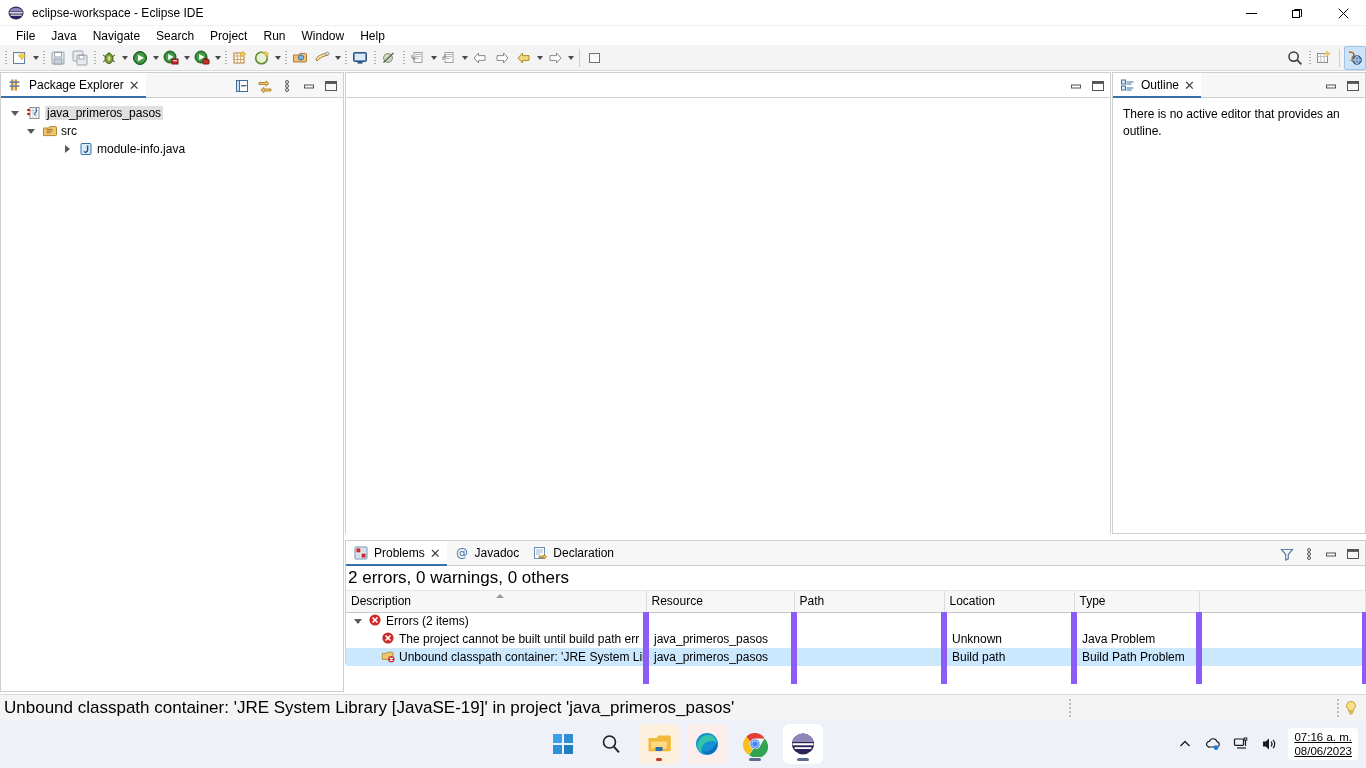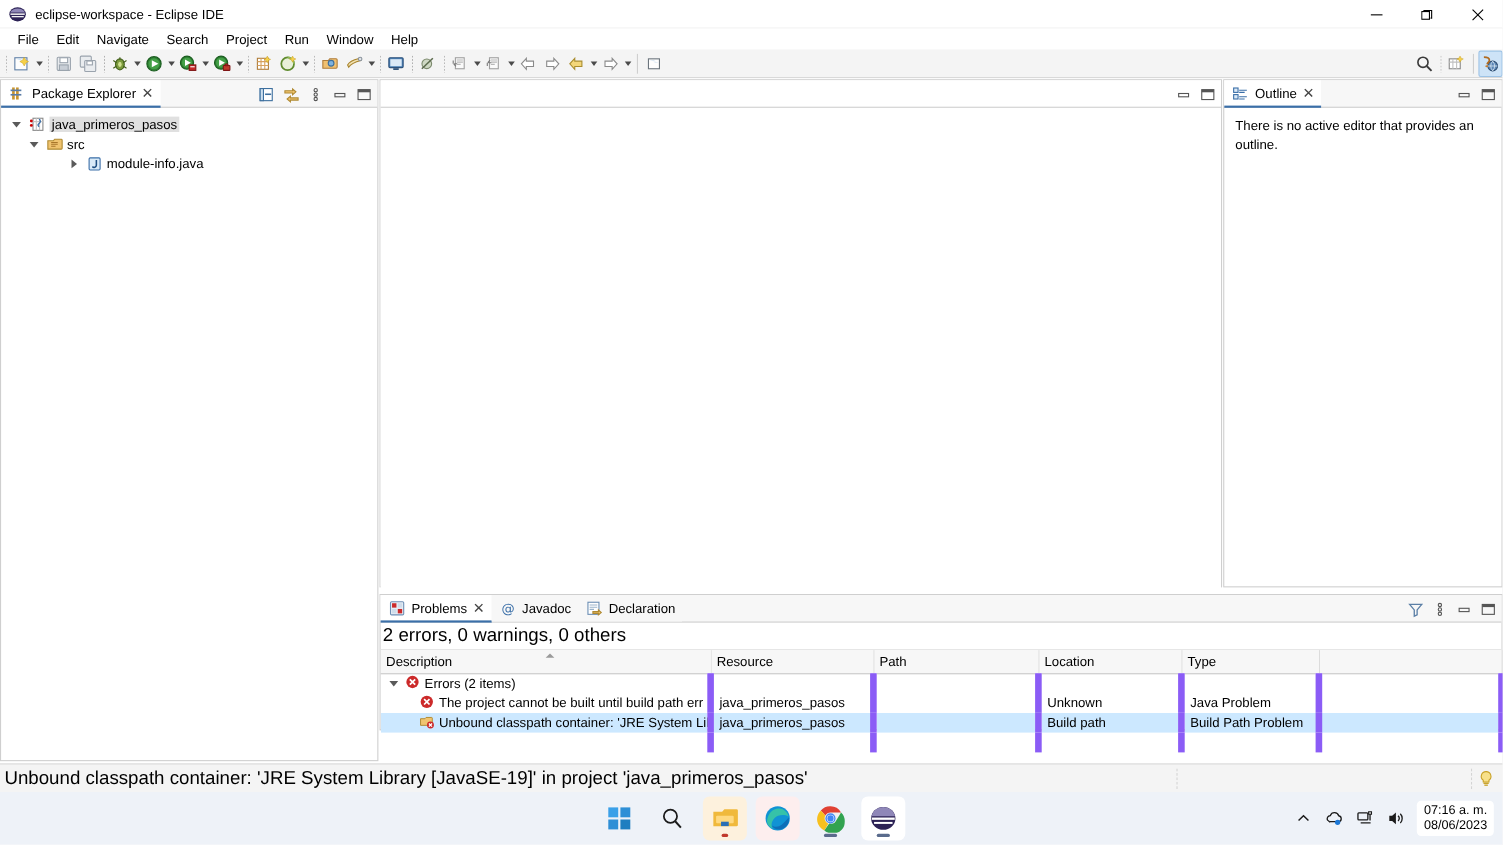--- a/index.html
+++ b/index.html
@@ -126,21 +126,21 @@
   }
   .tb-icons { display:flex; align-items:center; gap:8px; }
   .task { width:40px; height:40px; border-radius:6px; display:flex; align-items:center;
           justify-content:center; position:relative; }
   .task.open { background:#ffffff; }
   .task.edge { background:#fdeeee; }
   .task.files { background:#fdf1dd; }
   .task-dot { position:absolute; bottom:3px; left:50%; transform:translateX(-50%);
               width:12px; height:3px; border-radius:2px; background:#5a6b8c; }
   .task-dot.red { background:#c0392b; width:6px; }
-  .tray { position:absolute; right:0; top:0; height:48px; display:flex; align-items:center; gap:10px; padding-right:8px; }
+  .tray { position:absolute; right:0; top:0; height:48px; display:flex; align-items:center; gap:10px; padding-right:8px;text-decoration:underline; }
   .tray-ico { width:18px; height:18px; position:relative; display:flex; align-items:center; justify-content:center; }
   .clock { text-align:center; font-size:11.5px; line-height:14px; padding:2px 6px; border-radius:4px; background:#ffffff; }
 </style>
 </head>
 <body>
 
 <div class="app">
 
   <div class="titlebar">
     <span class="logo">
@@ -167,21 +167,21 @@
       <div class="winbtn close">
         <svg width="11" height="11" viewBox="0 0 11 11">
           <path d="M0.7 0.7 L10.3 10.3 M10.3 0.7 L0.7 10.3" stroke="#000" fill="none"></path>
         </svg>
       </div>
     </div>
   </div>
 
   <div class="menubar">
     <div class="menuitem">File</div>
-    <div class="menuitem">Edit</div>
+    <div class="menuitem">Java</div>
     <div class="menuitem">Navigate</div>
     <div class="menuitem">Search</div>
     <div class="menuitem">Project</div>
     <div class="menuitem">Run</div>
     <div class="menuitem">Window</div>
     <div class="menuitem">Help</div>
   </div>
 
   <div class="toolbar">
     <div class="tb-sep"></div>

